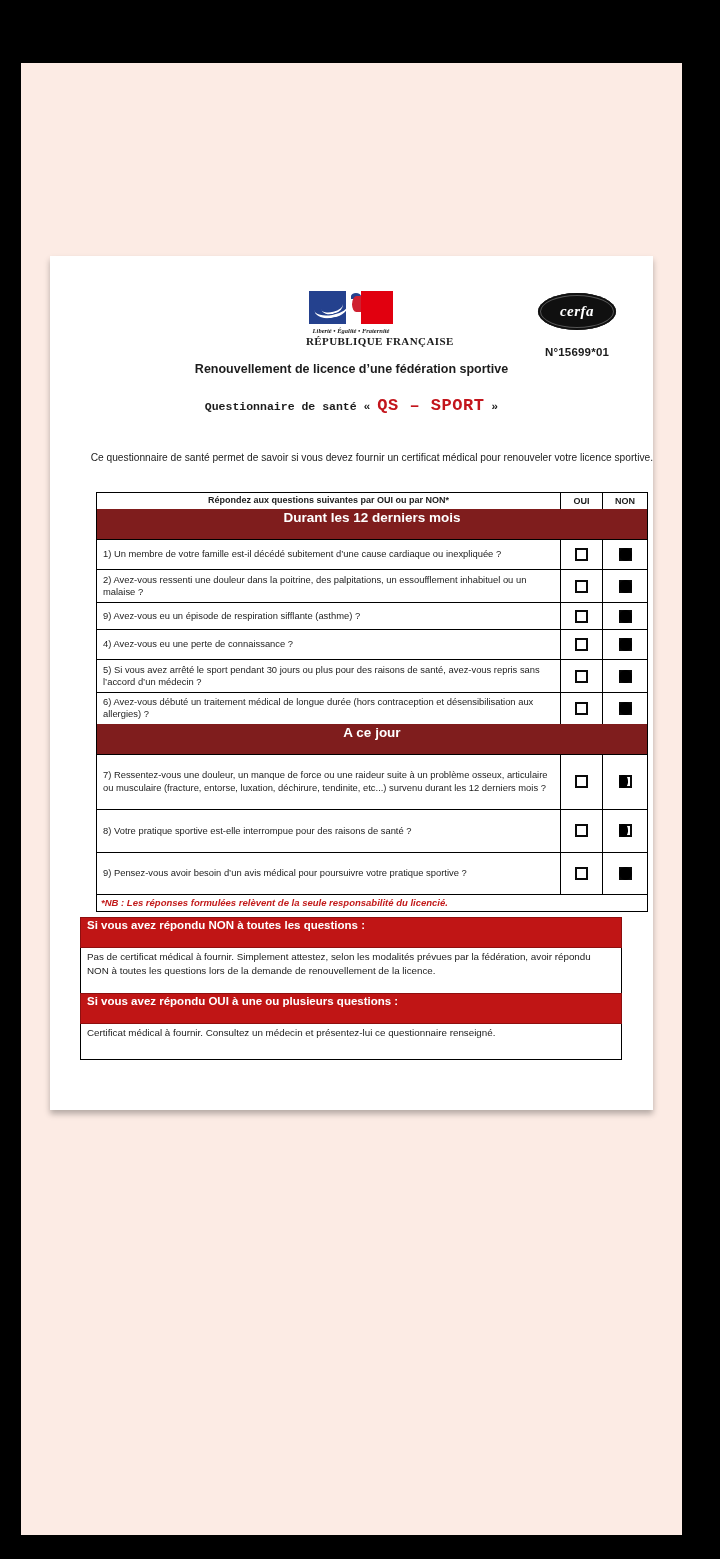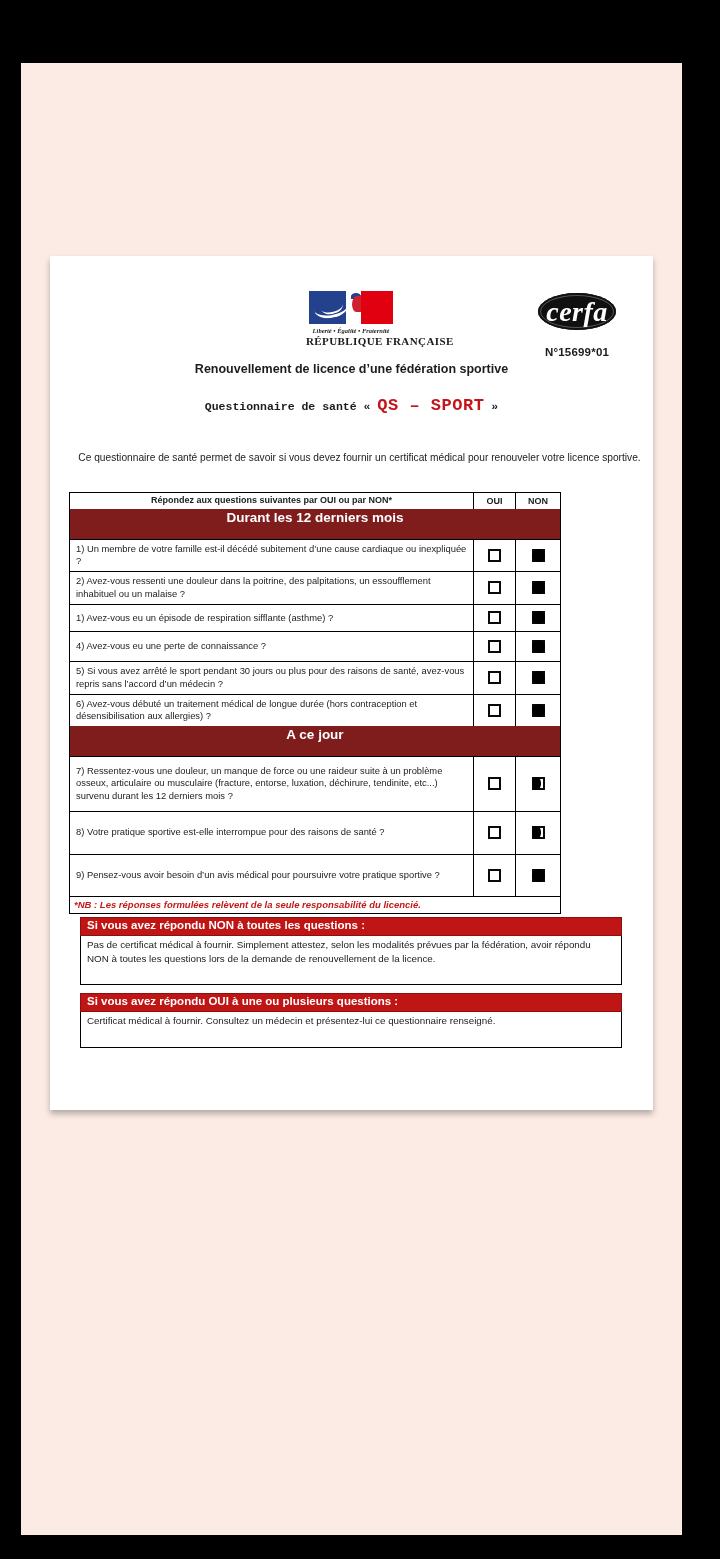--- a/index.html
+++ b/index.html
@@ -28,34 +28,34 @@
   .motto { font-family:"Liberation Serif", serif; font-style:italic; font-weight:bold;
            font-size:6.5px; margin-top:3px; white-space:nowrap; }
   .republique { font-family:"Liberation Serif", serif; font-weight:bold; font-size:11px;
                 letter-spacing:0.4px; margin-top:1px; white-space:nowrap; }
 
   .cerfa { position:absolute; left:486px; top:37px; width:82px; text-align:center; }
   .cerfa-ellipse { width:78px; height:37px; background:#101010; border-radius:50%;
       display:flex; align-items:center; justify-content:center; margin:0 auto;
       box-shadow:inset 0 0 0 2px #101010, inset 0 0 0 3px #555; }
   .cerfa-ellipse span { color:#fff; font-family:"Liberation Serif", serif; font-style:italic;
-      font-weight:bold; font-size:28px; letter-spacing:0.5px; }
+      font-weight:bold; font-size:15px; letter-spacing:0.5px; }
   .cerfa-number { font-weight:bold; font-size:11.5px; margin-top:16px; letter-spacing:0.2px; }
 
   
   .title { position:absolute; top:106px; left:0; right:0; text-align:center;
            font-weight:bold; font-size:12.5px; }
   .subtitle { position:absolute; top:140px; left:0; right:0; text-align:center;
            font-weight:bold; font-size:11.5px;font-family:Liberation Mono, monospace; }
   .subtitle .qs { font-size:17px; color:#c3151c; letter-spacing:0.5px; }
-  .intro { position:absolute; top:196px; left:16px; right:0; text-align:center;
+  .intro { position:absolute; top:196px; left:16px; right:0; text-align:right;
            font-size:10.2px; white-space:nowrap; color:#222; }
 
   
-  .qtable { position:absolute; left:19px; top:236px; width:492px; border:1.5px solid #000; }
+  .qtable { position:absolute; left:46px; top:236px; width:552px; border:1.5px solid #000; }
   .thead { display:flex; align-items:stretch; min-height:16px; font-weight:bold; font-size:9px; }
   .thead .qh { flex:1; text-align:center; padding:2px 4px; }
   .hcell { width:42px; border-left:1.5px solid #000; display:flex; align-items:center; justify-content:center; }
   .hcell.non { width:45px; }
   .sec-row { background:#7f1d1d; color:#fff; font-weight:bold; font-size:13.5px;
              text-align:center; padding:1px 0 14px; min-height:19px; }
   .q-row { display:flex; align-items:stretch; border-top:1px solid #000; }
   .q-text { flex:1; padding:3px 6px; font-size:9.4px; line-height:1.32; display:flex;
             flex-direction:column; justify-content:center; }
   .cb-cell { width:42px; border-left:1.5px solid #000; display:flex; align-items:center; justify-content:center; }
@@ -64,21 +64,21 @@
   .cb.checked::after { content:""; position:absolute; inset:-2px; background:#000; border-radius:50%; }
   .cb.checked.var-left::after { left:-2px; right:2px; border-radius:45%; }
   .footnote { border-top:1.5px solid #000; color:#c21a1a; font-style:italic; font-weight:bold;
               font-size:9.5px; text-align:left; padding:2px 4px; min-height:17px; }
 
   
   .result { position:absolute; left:30px; width:542px; }
   .result.first { top:661px; }
   .result.second { top:737px; }
   .result-title { background:#c01515; color:#fff; font-weight:bold; font-size:11.5px;
-                  padding:1px 6px 4px; border:1px solid #8e0f0f; }
+                  padding:1px 6px 16px; border:1px solid #8e0f0f; }
   .result-body { background:#fff; border:1px solid #000; border-top:none; font-size:9.8px;
                  line-height:1.4; padding:2px 6px 19px; color:#222; }
 </style>
 </head>
 <body>
 
 <div class="pink-bg">
   <div class="sheet">
 
     <div class="marianne">
@@ -126,21 +126,21 @@
           <div class="q-row" style="min-height: 33px;">
             <div class="q-text">2) Avez-vous ressenti une douleur dans la poitrine, des palpitations, un essoufflement inhabituel ou un malaise ?</div>
             <div class="cb-cell oui-cell">
               <span class="cb"></span>
             </div>
             <div class="cb-cell non-cell">
               <span class="cb checked"></span>
             </div>
           </div>
           <div class="q-row" style="min-height: 27px;">
-            <div class="q-text">1) Avez-vous eu un épisode de respiration sifflante (asthme) ?</div>
+            <div class="q-text">9) Avez-vous eu un épisode de respiration sifflante (asthme) ?</div>
             <div class="cb-cell oui-cell">
               <span class="cb"></span>
             </div>
             <div class="cb-cell non-cell">
               <span class="cb checked"></span>
             </div>
           </div>
           <div class="q-row" style="min-height: 30px;">
             <div class="q-text">4) Avez-vous eu une perte de connaissance ?</div>
             <div class="cb-cell oui-cell">

